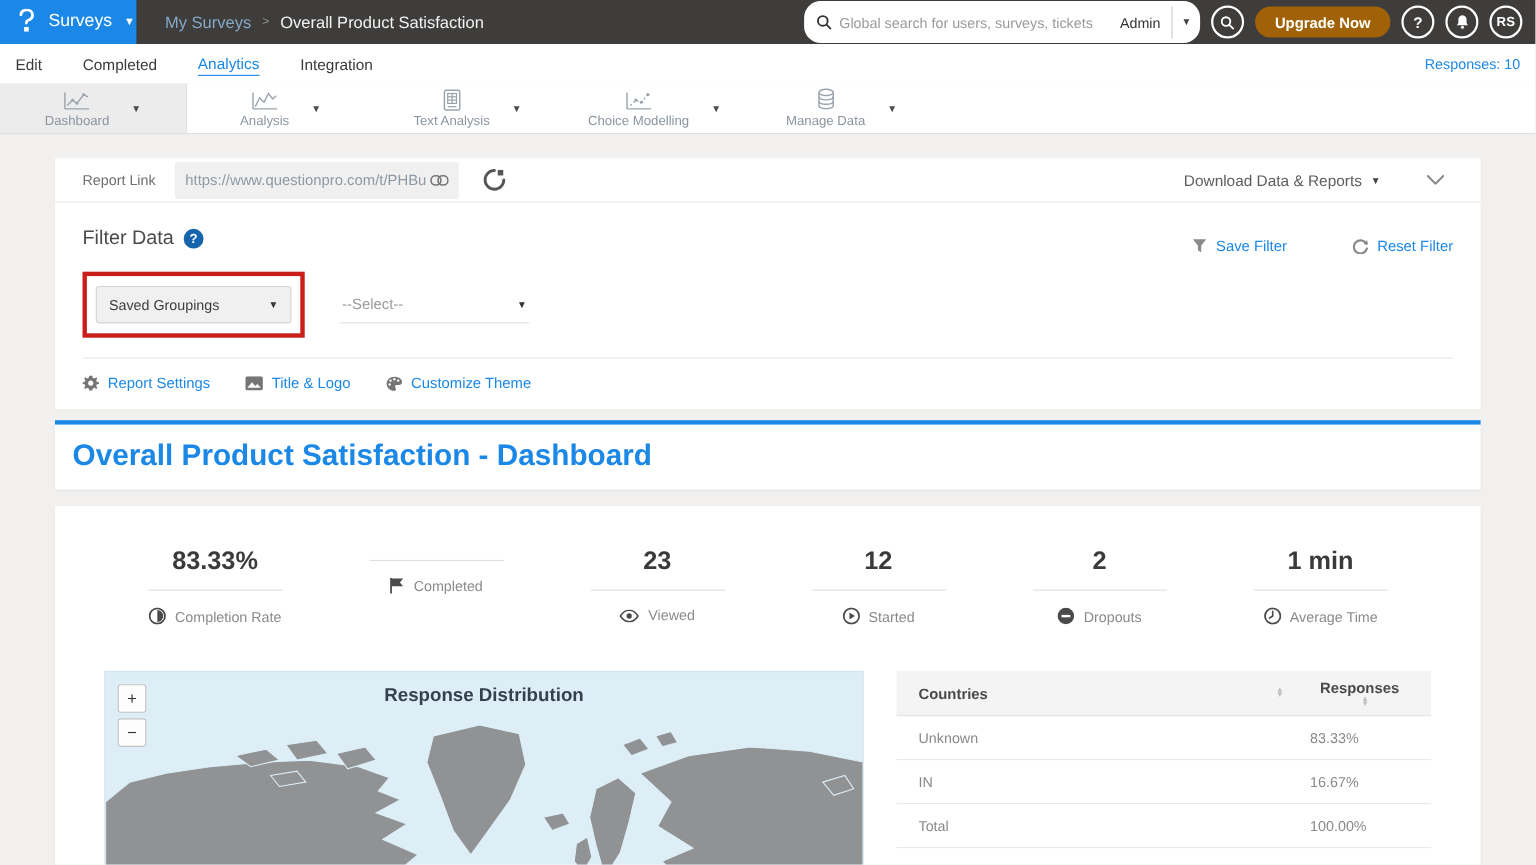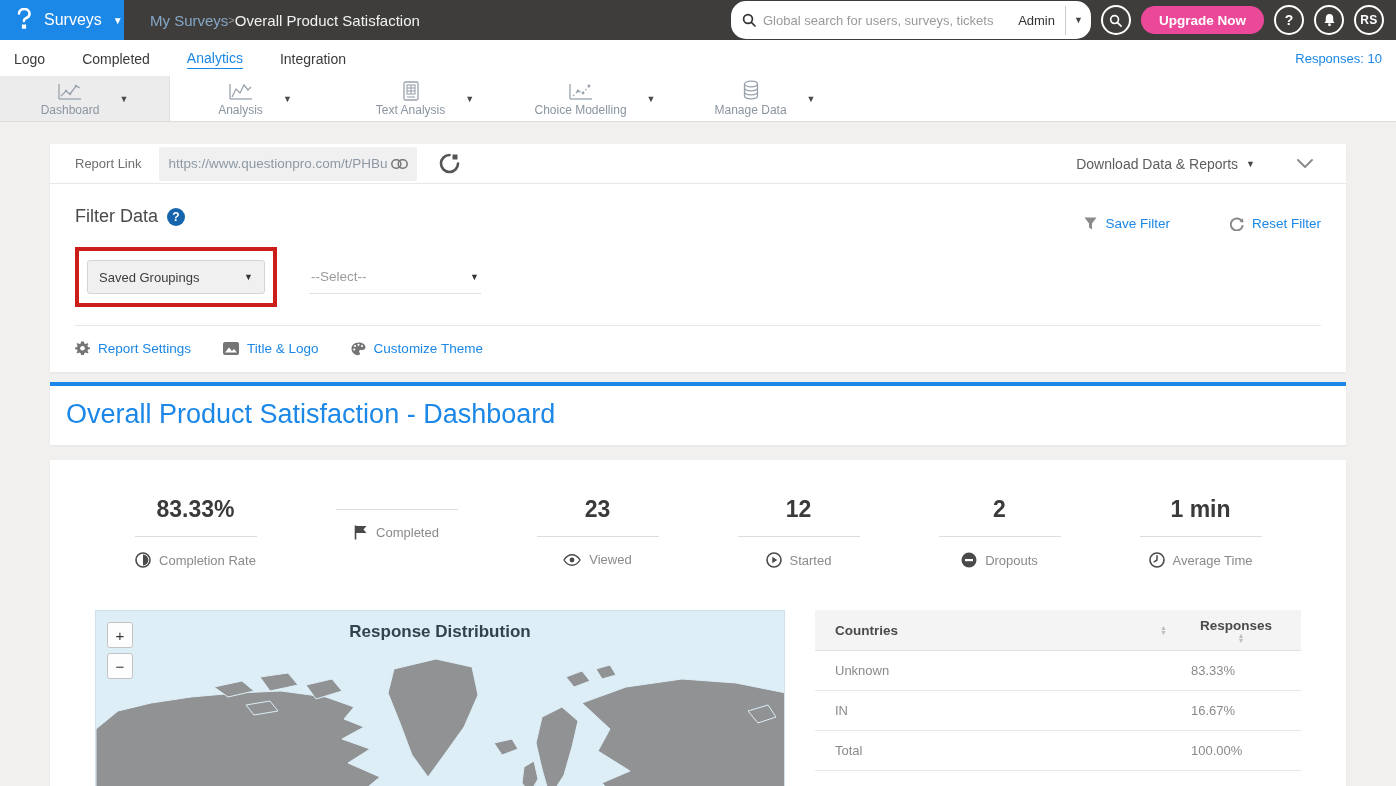--- a/index.html
+++ b/index.html
@@ -5,32 +5,32 @@
   * { margin:0; padding:0; box-sizing:border-box; }
   html,body { width:1396px; height:786px; overflow:hidden; }
   body { font-family:"Liberation Sans", sans-serif; background:#f1f0ef; color:#3c3c3c; }
 
   
   .navbar { height:40px; background:#3e3d3c; display:flex; align-items:center; }
   .logo-block { width:124px; height:40px; background:#1b87e6; display:flex; align-items:center; padding-left:13px; gap:9px; cursor:pointer; }
   .logo-glyph { width:22px; height:24px; }
   .logo-product { color:#fff; font-size:16px; }
   .caret-w { color:#fff; font-size:10px; margin-left:2px; }
-  .breadcrumb { display:flex; align-items:center; margin-left:26px; font-size:15px;text-align:right; }
+  .breadcrumb { display:flex; align-items:center; gap:10px; margin-left:26px; font-size:15px;text-align:right; }
   .crumb-parent { color:#85a7c6; cursor:pointer; }
   .crumb-sep { color:#9a9a9a; font-size:11px; }
   .crumb-current { color:#f2f2f2; }
   .nav-right { margin-left:auto; display:flex; align-items:center; gap:10px; padding-right:12px; }
   .search-pill { display:flex; align-items:center; background:#fff; border-radius:15px; height:38px; width:360px; padding:0 0 0 11px; overflow:hidden; }
   .search-pill input { border:0; outline:0; flex:1; font-size:13px; font-family:inherit; color:#444; margin-left:7px; }
   .search-pill input::placeholder { color:#9a9a9a; }
   .scope-label { font-size:13px; color:#333; font-weight:500; padding:0 10px; }
   .scope-caret { border-left:1px solid #ccc; height:29px; width:26px; display:flex; align-items:center; justify-content:center; color:#444; font-size:9px; cursor:pointer; }
   .circle-btn { width:30px; height:30px; border:2px solid #fff; border-radius:50%; display:flex; align-items:center; justify-content:center; color:#fff; cursor:pointer; background:transparent; font-size:14px; font-weight:bold; }
-  .upgrade-btn { background:#ec4899; color:#fff; border:0; border-radius:14px; height:28px; padding:0 18px; font-size:13.5px; font-weight:bold; font-family:inherit; cursor:pointer; }
+  .upgrade-btn { background:#a16207; color:#fff; border:0; border-radius:14px; height:28px; padding:0 18px; font-size:13.5px; font-weight:bold; font-family:inherit; cursor:pointer; }
   .avatar { font-size:12px; letter-spacing:.3px; }
 
   
   .survey-nav { height:36px; background:#fff; display:flex; align-items:center; padding:0 14px; }
   .survey-nav .item { font-size:14px; color:#3a3a3a; margin-right:37px; cursor:pointer; padding-top:2px; }
   .survey-nav .item.active { color:#1b87e6; border-bottom:1.5px solid #1b87e6; padding-bottom:2px; }
   .responses { margin-left:auto; font-size:13px; color:#1b87e6; }
 
   
   .tabstrip { height:46px; background:#fff; border-bottom:1px solid #dcdcdc; display:flex; }
@@ -64,21 +64,21 @@
   .selects-row { display:flex; align-items:center; margin-top:16px; }
   .red-box { border:4px solid #cb1d1a; padding:9px 8px; display:inline-block; }
   .grouping-select { width:178px; height:34px; background:#f0f0f0; border:1px solid #d4d4d4; border-radius:3px; display:flex; align-items:center; padding:0 11px; font-size:13px; color:#3d3d3d; cursor:pointer; }
   .grouping-select .sel-caret, .plain-select .sel-caret { margin-left:auto; font-size:9px; color:#333; }
   .plain-select { width:172px; height:34px; border-bottom:1px solid #e0e0e0; display:flex; align-items:center; margin-left:32px; font-size:13.5px; color:#9a9a9a; cursor:pointer; padding:0 2px; }
   .section-divider { border-top:1px solid #e8e8e8; margin-top:18px; }
   .links-row { display:flex; align-items:center; gap:32px; padding:15px 0 16px; }
   .settings-link { display:flex; align-items:center; gap:8px; font-size:13.5px; color:#1b87e6; cursor:pointer; }
 
   .title-card { margin-top:10px; border-top:4px solid #1b87e6; padding:13px 16px 15px; }
-  .page-title { font-size:27px; font-weight:400; color:#1b87e6; }
+  .page-title { font-size:27px; font-weight:700; color:#1b87e6; }
 
   .dash-card { margin-top:15px; padding:36px 45px 0; min-height:330px; }
   .stats-row { display:flex; }
   .stat { flex:1; text-align:center; }
   .stat-value { font-size:23px; font-weight:bold; color:#3a3a3a; }
   .stat-rule { width:122px; margin:13px auto 0; border-bottom:1px solid #ddd; }
   .stat-label-row { margin-top:15px; display:flex; align-items:center; justify-content:center; gap:8px; }
   .stat-label { font-size:13px; color:#8a8a8a; }
 
   .charts-row { display:flex; margin-top:42px; }
@@ -143,21 +143,21 @@
       <svg class="ico" width="13" height="14" viewBox="0 0 14 15">
           <path d="M7 1 C4.2 1 3 3.2 3 5.4 L3 8.6 L1.6 10.6 L12.4 10.6 L11 8.6 L11 5.4 C11 3.2 9.8 1 7 1 Z" fill="#fff"></path>
           <circle cx="7" cy="12.6" r="1.5" fill="#fff"></circle>
         </svg>
     </div>
     <div class="circle-btn avatar">RS</div>
   </div>
 </div>
 
 <div class="survey-nav">
-  <span class="item">Logo</span>
+  <span class="item">Edit</span>
   <span class="item">Completed</span>
   <span class="item active">Analytics</span>
   <span class="item">Integration</span>
   <span class="responses">Responses: 10</span>
 </div>
 
 <div class="tabstrip">
   <div class="tab active">
     <div class="tab-inner">
       <span class="tab-icon">

